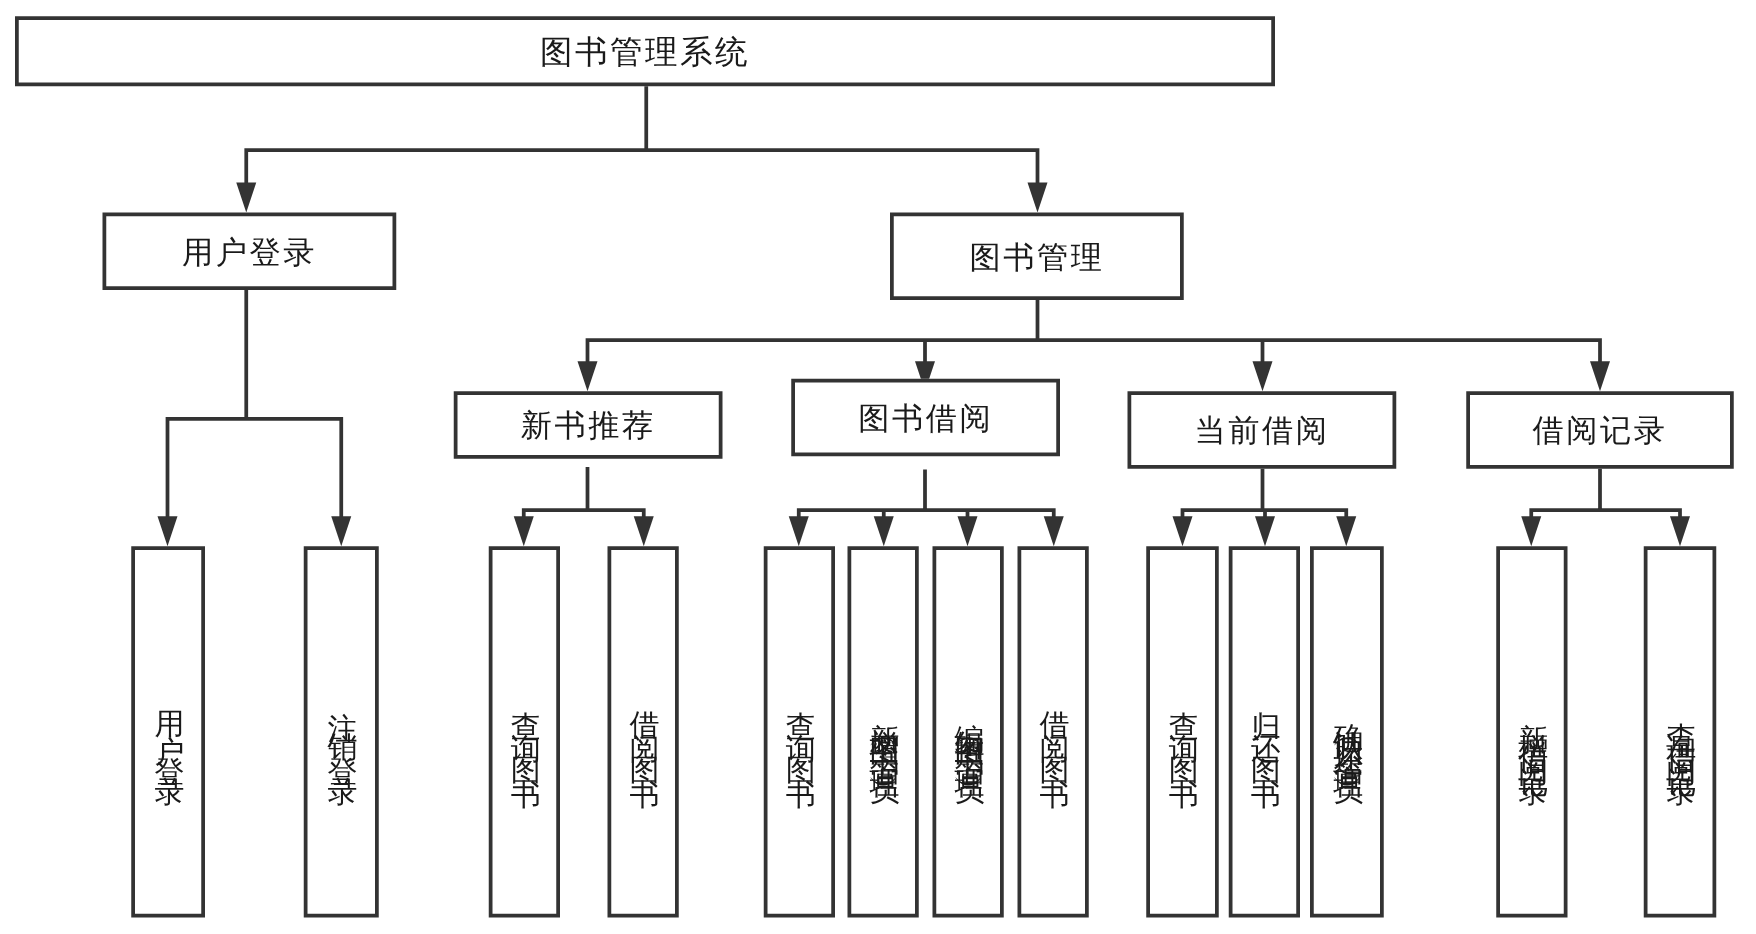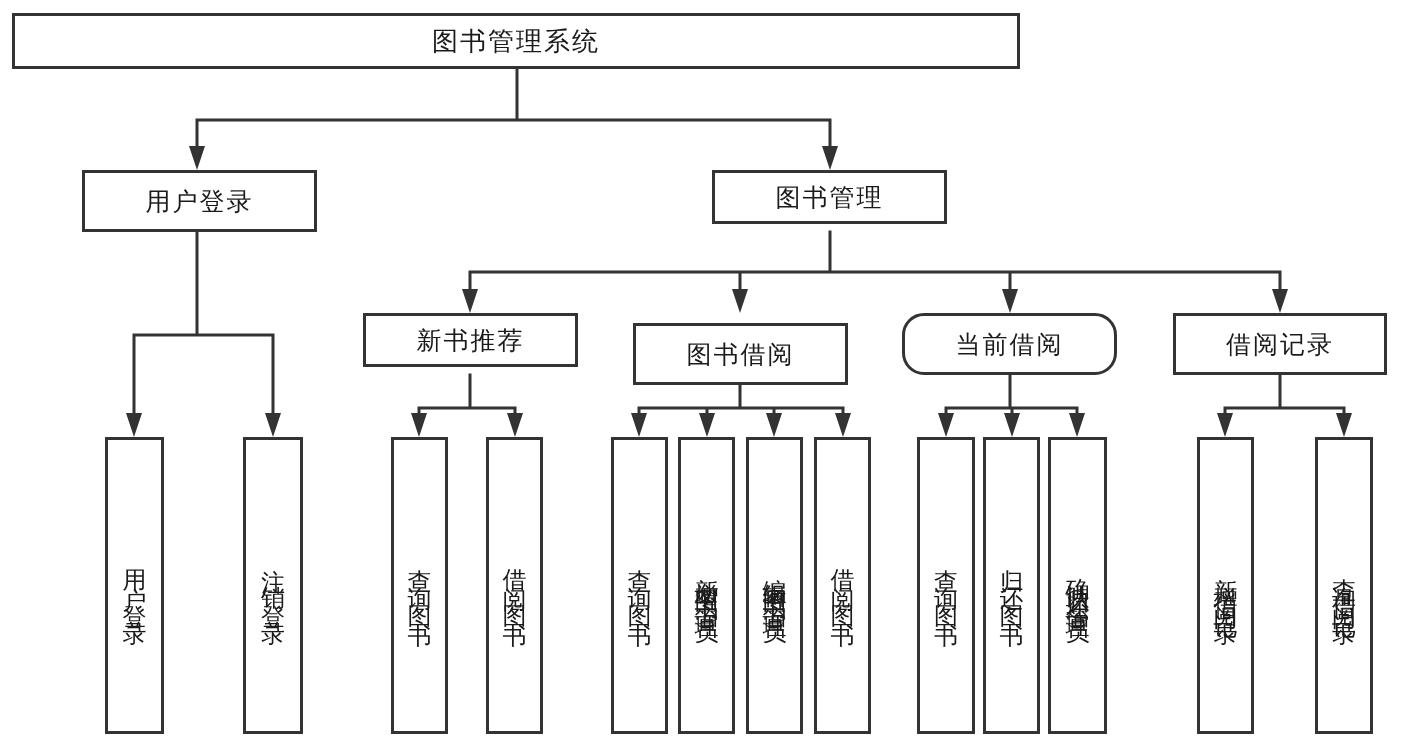--- a/index.html
+++ b/index.html
@@ -94,25 +94,25 @@
       <polygon points="1004,413 1020,413 1012,437"></polygon>
       <polygon points="1069,413 1085,413 1077,437"></polygon>
       <polygon points="1217,413 1233,413 1225,437"></polygon>
       <polygon points="1336,413 1352,413 1344,437"></polygon>
     </g>
   </svg>
 
   <div class="node root" style="left:12px; top:13px; width:1008px; height:56px;">图书管理系统</div>
 
   <div class="node" style="left:82px; top:170px; width:235px; height:62px;">用户登录</div>
-  <div class="node" style="left:712px; top:170px; width:235px; height:54px;">图书管理</div>
+  <div class="node" style="left:712px; top:170px; width:235px; height:70px;">图书管理</div>
 
   <div class="node" style="left:363px; top:313px; width:215px; height:54px;">新书推荐</div>
-  <div class="node" style="left:633px; top:323px; width:215px; height:62px;">图书借阅</div>
-  <div class="node" style="left:902px; top:313px; width:215px; height:62px;border-radius:22px;">当前借阅</div>
+  <div class="node" style="left:633px; top:303px; width:215px; height:62px;">图书借阅</div>
+  <div class="node" style="left:902px; top:313px; width:215px; height:62px;">当前借阅</div>
   <div class="node" style="left:1173px; top:313px; width:214px; height:62px;">借阅记录</div>
 
   <div class="leaf" style="left:105px; width:59px;">
     <span class="vtext sp4">用户登录</span>
   </div>
   <div class="leaf" style="left:243px; width:60px;">
     <span class="vtext sp4">注销登录</span>
   </div>
 
   <div class="leaf" style="left:391px; width:57px;">

